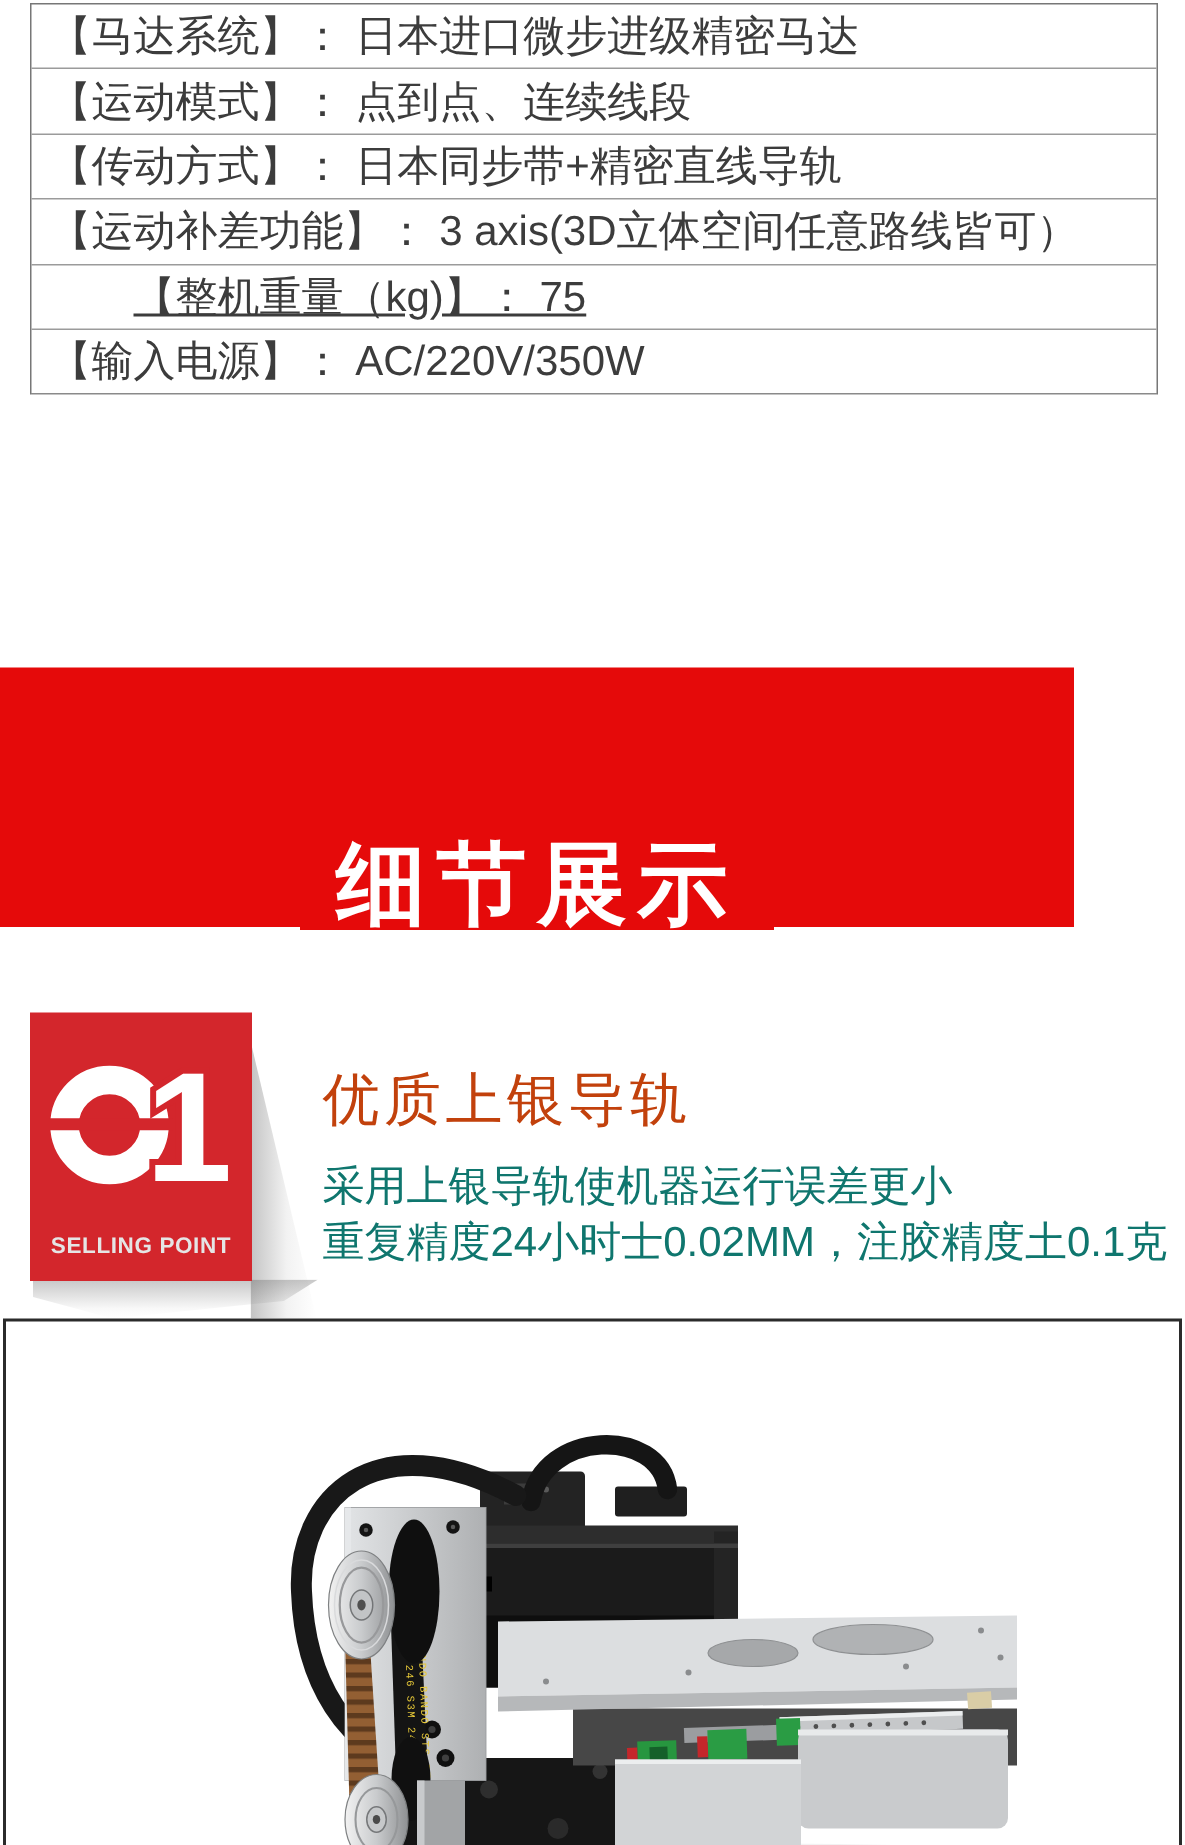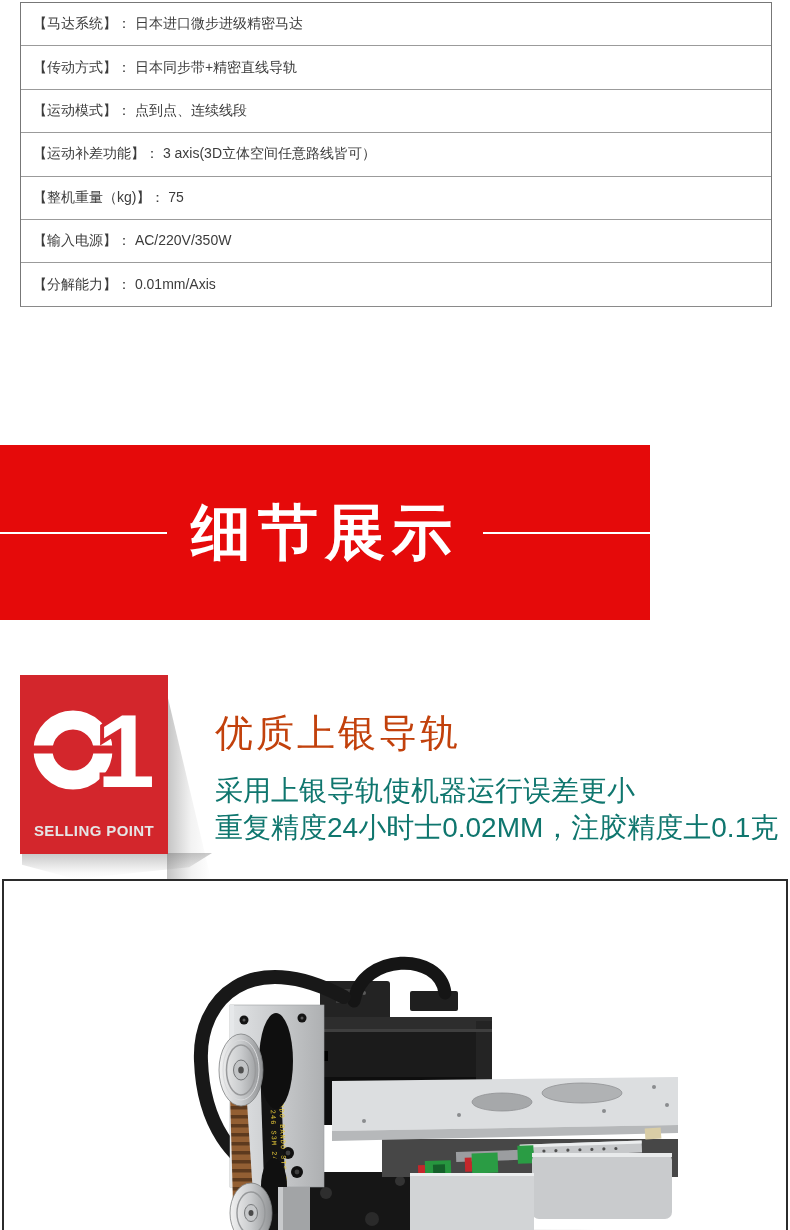--- a/index.html
+++ b/index.html
@@ -4,27 +4,27 @@
 <style>
   html,body{margin:0;padding:0;background:#fff;}
   body{width:790px;height:1230px;overflow:hidden;position:relative;
        font-family:"Liberation Sans", sans-serif;}
   .page{position:absolute;inset:0;background:#fff;}
 
   
   .spec-table{position:absolute;left:20px;top:2px;width:750px;
     border:1px solid #777;border-bottom:1px solid #8a8a8a;background:#fff;}
   .spec-row{height:42.4px;display:flex;align-items:center;padding-left:12px;
-    border-bottom:1px solid #9b9b9b;font-size:14px;color:#3c3c3c;white-space:nowrap;}
+    border-bottom:1px solid #9b9b9b;font-size:28px;color:#3c3c3c;white-space:nowrap;}
   .spec-row:last-child{border-bottom:none;}
-  .spec-row .cell-right{}
-
-  
-  .banner{position:absolute;left:0;top:445px;width:650px;height:175px;
-    display:flex;align-items:center;justify-content:center;gap:24px;}
+  .spec-row .cell-right{margin-left:56px;text-decoration:underline;}
+
+  
+  .banner{position:absolute;left:0;top:445px;width:716px;height:175px;
+    display:flex;align-items:flex-end;justify-content:center;gap:24px;}
   .banner-line{width:200px;height:2px;background:#fff;flex:0 0 auto;}
   .banner-title{color:#fff;font-family:"Liberation Serif", serif;font-weight:700;
     font-size:60px;letter-spacing:7px;line-height:1;white-space:nowrap;}
 
   
   .shadow-right{position:absolute;left:167px;top:694px;width:44px;height:185px;
     background:linear-gradient(to right, rgba(70,70,70,.32), rgba(130,130,130,.10) 55%, rgba(255,255,255,0));
     clip-path:polygon(0 0,100% 100%,0 100%);}
   .shadow-bottom{position:absolute;left:22px;top:853px;width:190px;height:26px;
     background:linear-gradient(to bottom, rgba(80,80,80,.32), rgba(150,150,150,.06) 75%, rgba(255,255,255,0));
@@ -47,36 +47,33 @@
 </head>
 <body>
 
 <div class="page">
 
   <div class="spec-table">
     <div class="spec-row">
         <span>【马达系统】： 日本进口微步进级精密马达</span>
       </div>
     <div class="spec-row">
+        <span>【运动模式】： 点到点、连续线段</span>
+      </div>
+    <div class="spec-row">
         <span>【传动方式】： 日本同步带+精密直线导轨</span>
-      </div>
-    <div class="spec-row">
-        <span>【运动模式】： 点到点、连续线段</span>
       </div>
     <div class="spec-row">
         <span>【运动补差功能】： 3 axis(3D立体空间任意路线皆可）</span>
       </div>
     <div class="spec-row">
       <span class="cell-right">【整机重量（kg)】： 75</span>
     </div>
     <div class="spec-row">
         <span>【输入电源】： AC/220V/350W</span>
-      </div>
-    <div class="spec-row">
-        <span>【分解能力】： 0.01mm/Axis</span>
       </div>
   </div>
 
   <div class="banner" style="background:#e50a0a;">
     <div class="banner-line"></div>
     <div class="banner-title">细节展示</div>
     <div class="banner-line"></div>
   </div>
 
   <div class="shadow-right"></div>

